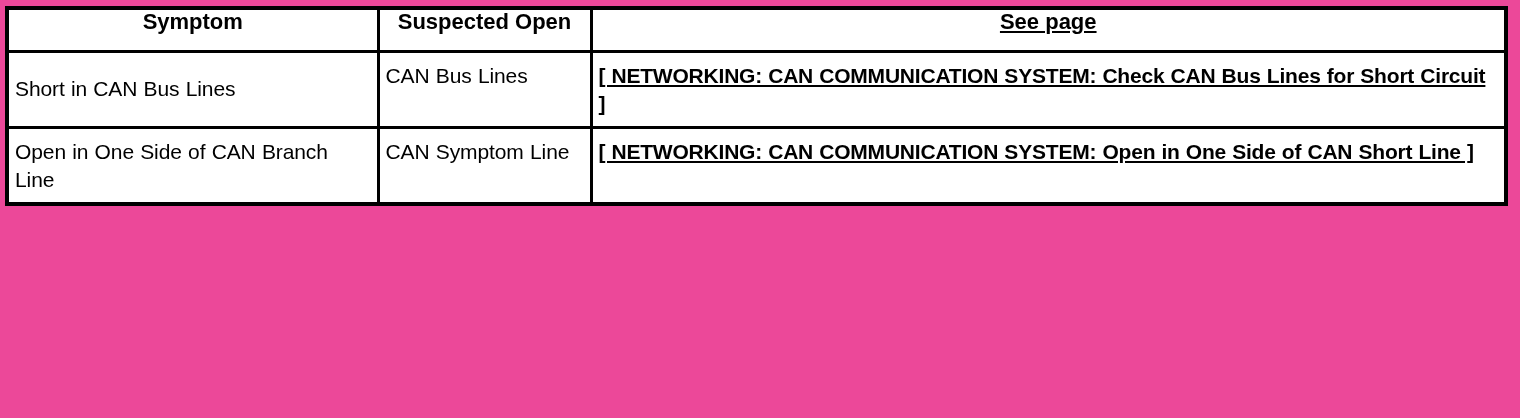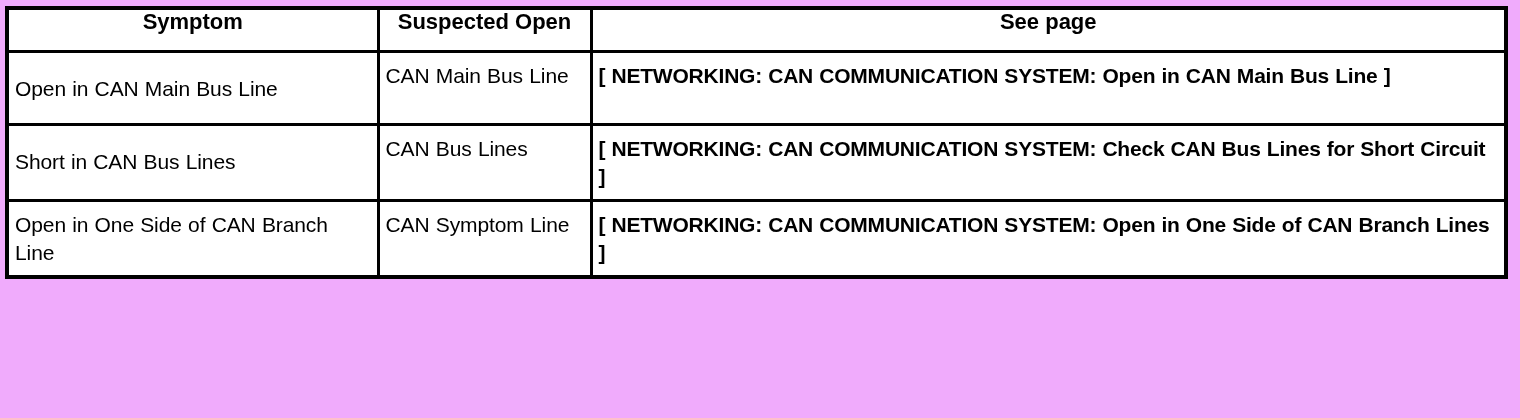--- a/index.html
+++ b/index.html
@@ -12,21 +12,21 @@
     height: 418px;
     font-family: "Liberation Sans", sans-serif;
     color: #000000;
     overflow: hidden;
   }
 
   .sheet {
     position: relative;
     width: 1520px;
     height: 418px;
-    background: #f0abfc;
+    background: #ec4899;
   }
 
   table.dtc-table {
     position: absolute;
     left: 5px;
     top: 6px;
     width: 1499px;
     border-collapse: collapse;
     table-layout: fixed;
     background: #ffffff;
@@ -42,20 +42,21 @@
   table.dtc-table td {
     border-right: 3px solid #000000;
     border-bottom: 3px solid #000000;
     padding: 0;
     vertical-align: top;
     background: #ffffff;
   }
   table.dtc-table th:last-child,
   table.dtc-table td:last-child {
     border-right: none;
+    text-decoration: underline;
   }
   table.dtc-table tr:last-child td {
     border-bottom: none;
   }
 
   
   thead th {
     height: 40px;
     vertical-align: middle;
   }
@@ -113,31 +114,20 @@
           <span class="hdr-label">Suspected Open</span>
         </th>
         <th>
           <span class="hdr-label">See page</span>
         </th>
       </tr>
     </thead>
 
     <tbody>
 
-      <tr class="row-1">
-        <td class="cell-symptom">
-          <span class="cell-inner">Open in CAN Main Bus Line</span>
-        </td>
-        <td class="cell-area">
-          <span class="cell-inner">CAN Main Bus Line</span>
-        </td>
-        <td class="cell-page">
-          <span class="cell-inner">[ NETWORKING: CAN COMMUNICATION SYSTEM: Open in CAN Main Bus Line ]</span>
-        </td>
-      </tr>
 
       <tr class="row-2">
         <td class="cell-symptom">
           <span class="cell-inner">Short in CAN Bus Lines</span>
         </td>
         <td class="cell-area">
           <span class="cell-inner">CAN Bus Lines</span>
         </td>
         <td class="cell-page">
           <span class="cell-inner">[ NETWORKING: CAN COMMUNICATION SYSTEM: Check CAN Bus Lines for Short Circuit ]</span>
@@ -147,20 +137,20 @@
 
 
       <tr class="row-5">
         <td class="cell-symptom">
           <span class="cell-inner">Open in One Side of CAN Branch Line</span>
         </td>
         <td class="cell-area">
           <span class="cell-inner">CAN Symptom Line</span>
         </td>
         <td class="cell-page">
-          <span class="cell-inner">[ NETWORKING: CAN COMMUNICATION SYSTEM: Open in One Side of CAN Branch Lines ]</span>
+          <span class="cell-inner">[ NETWORKING: CAN COMMUNICATION SYSTEM: Open in One Side of CAN Short Line ]</span>
         </td>
       </tr>
 
     </tbody>
   </table>
 
 </div>
 
 </body></html>

